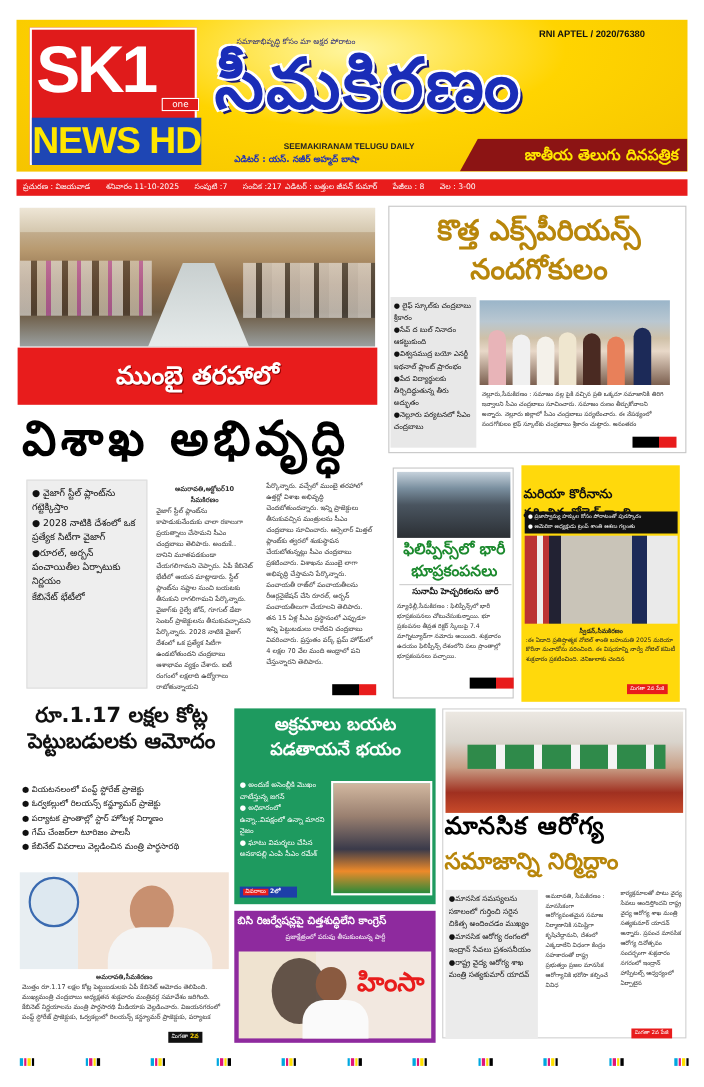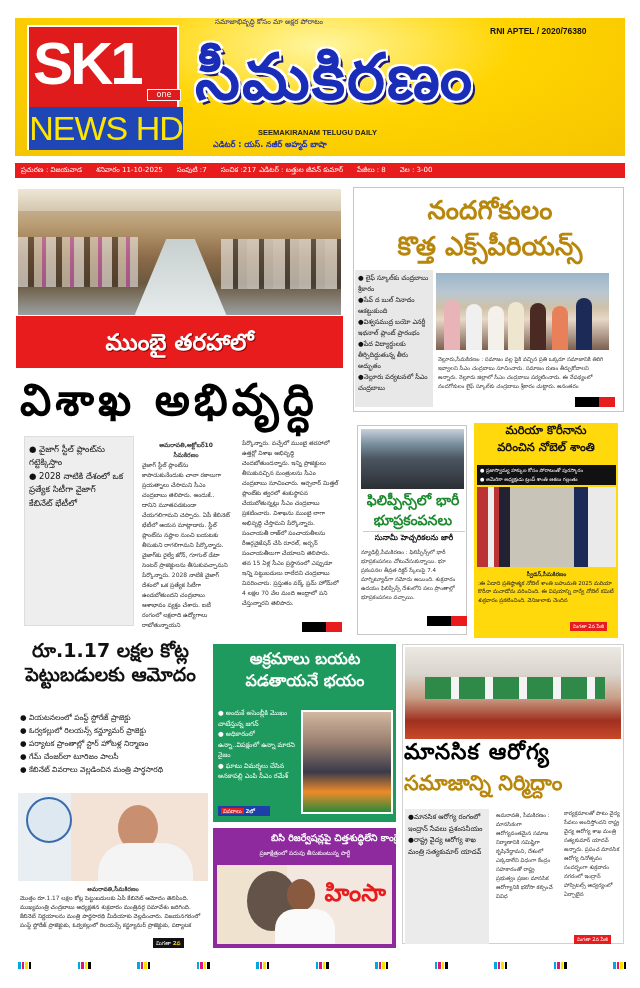--- a/index.html
+++ b/index.html
@@ -4,22 +4,22 @@
 <style>
   * { box-sizing: border-box; margin: 0; padding: 0; }
   body { width: 640px; height: 988px; background: #ffffff; font-family: "DejaVu Sans", sans-serif; position: relative; overflow: hidden; color: #111; }
   .abs { position: absolute; }
 
   
   .masthead { left: 15px; top: 18px; width: 610px; height: 138px; background: radial-gradient(ellipse at 50% 20%, #fff6a0 0%, #ffd400 45%, #f5c400 100%); }
   .sk1-box { left: 12px; top: 7px; width: 152px; height: 125px; background: #e01b1b; border: 2px solid #fff; }
   .sk1-text { left: 4px; top: 2px; width: 150px; font-family: "Liberation Sans", sans-serif; font-weight: 900; font-size: 60px; color: #fff; letter-spacing: -3px; line-height: 70px; }
   .sk1-one { left: 118px; top: 62px; width: 34px; height: 12px; border: 1px solid #fff; color: #fff; font-size: 8px; text-align: center; line-height: 10px; background: #e01b1b; }
-  .news-hd { left: 0; top: 80px; width: 154px; height: 43px; background: #1e46b4; color: #ffe600; font-family: "Liberation Sans", sans-serif; font-weight: 400; font-size: 34px; line-height: 43px; text-align: center; letter-spacing: -1px; }
-  .tagline { left: 200px; top: 0; font-size: 7px; color: #2a2a7a; }
+  .news-hd { left: 0; top: 80px; width: 154px; height: 43px; background: #1e46b4; color: #ffe600; font-family: "Liberation Sans", sans-serif; font-weight: 700; font-size: 34px; line-height: 43px; text-align: center; letter-spacing: -1px; }
+  .tagline { left: 200px; top: 16px; font-size: 7px; color: #2a2a7a; }
   .rni { left: 475px; top: 8px; font-size: 8.5px; font-weight: bold; color: #111; font-family: "Liberation Sans", sans-serif; }
   .title-big { left: 180px; top: 14px; width: 420px; font-family: "DejaVu Sans", sans-serif; font-weight: bold; font-size: 64px; line-height: 90px; color: #1a2db8; text-shadow: 2px 2px 0 #fff, -2px -2px 0 #fff, 2px -2px 0 #fff, -2px 2px 0 #fff, 4px 4px 0 #1a1a7a; letter-spacing: 2px; }
   .title-eng { left: 243px; top: 110px; font-size: 7.5px; font-weight: bold; color: #222; font-family: "Liberation Sans", sans-serif; }
   .editor-line { left: 198px; top: 122px; font-size: 8px; color: #1a2db8; font-weight: bold; }
   .daily-box { left: 403px; top: 108px; width: 207px; height: 30px; background: #8c1414; clip-path: polygon(8% 0, 100% 0, 100% 100%, 0 100%); color: #ffe600; font-size: 14px; font-weight: bold; line-height: 30px; text-align: right; padding-right: 8px; }
 
   .info-bar { left: 15px; top: 163px; width: 610px; height: 15px; background: #e81c1c; color: #fff; font-size: 7px; line-height: 15px; display: flex; gap: 0; padding-left: 6px; white-space: nowrap; }
   .info-bar span { margin-right: 14px; }
 
   
@@ -48,21 +48,21 @@
 
   
   .phil-box { left: 357px; top: 425px; width: 110px; height: 210px; border: 1px solid #c6c6c6; }
   .phil-photo { left: 361px; top: 429px; width: 103px; height: 60px; background: linear-gradient(180deg,#c6d2dc 0%,#7a8f9f 25%,#4a5560 50%,#2b2f34 100%); overflow:hidden; }
   .phil-head { left: 359px; top: 490px; width: 108px; text-align: center; font-size: 14px; line-height: 20px; color: #1c8a2e; font-weight: bold; }
   .phil-sub { left: 363px; top: 531px; width: 102px; text-align: center; font-size: 7.5px; font-weight: bold; color: #111; border-top: 1px solid #ccc; padding-top: 1px; }
   .phil-text { left: 361px; top: 548px; width: 104px; font-size: 5.5px; line-height: 9px; color: #333; }
 
   
   .nobel-box { left: 474px; top: 423px; width: 144px; height: 215px; background: #ffd90c; }
-  .nobel-head { left: 476px; top: 422px; width: 140px; text-align: center; font-size: 11.5px; line-height: 17px; font-weight: bold; color: #111; }
+  .nobel-head { left: 476px; top: 441px; width: 140px; font-size: 11.5px; line-height: 17px; font-weight: bold; color: #111; }
   .nobel-bullets { left: 477px; top: 465px; width: 139px; height: 20px; background: #111; color: #fff; font-size: 5px; line-height: 9px; padding: 1px 3px; }
   .nobel-photo { left: 477px; top: 487px; width: 139px; height: 80px; background: linear-gradient(90deg,#b33 0 8%,#eee 8% 12%,#b33 12% 16%,#223 16% 24%,#c9c4b8 24% 70%,#1c2a58 70% 80%,#eaeaea 80% 100%); overflow:hidden; }
   .nobel-text { left: 478px; top: 570px; width: 137px; font-size: 5.5px; line-height: 8.5px; color: #222; }
   .contd-tag { height: 9px; background: #e81c1c; color: #fff; font-size: 5px; line-height: 9px; padding: 0 3px; }
 
   
   .inv-head { left: 18px; top: 638px; width: 185px; text-align: center; font-size: 19px; line-height: 24px; font-weight: bold; color: #111; }
   .inv-bullets { left: 20px; top: 711px; width: 190px; font-size: 7.5px; line-height: 13px; color: #111; }
   .inv-photo { left: 18px; top: 793px; width: 190px; height: 88px; background: linear-gradient(90deg,#e8eef2 0 28%,#f3e3d6 28% 100%); overflow:hidden; }
   .inv-text { left: 20px; top: 885px; width: 186px; font-size: 5.8px; line-height: 9px; color: #333; }
@@ -70,21 +70,21 @@
   
   .green-box { left: 213px; top: 644px; width: 183px; height: 178px; background: #1e9a5f; }
   .green-head { left: 215px; top: 648px; width: 180px; text-align: center; color: #fff; font-size: 16px; line-height: 22px; font-weight: bold; }
   .green-bullets { left: 218px; top: 708px; width: 80px; color: #fff; font-size: 6.5px; line-height: 10.5px; }
   .green-photo { left: 301px; top: 710px; width: 92px; height: 104px; background: linear-gradient(180deg,#d2b8a0 0%,#9a8070 30%,#3a3a4a 60%,#ee8a2a 80%,#2a8a3a 100%); border: 2px solid #fff; overflow:hidden; }
   .vivaralu-tag { left: 218px; top: 806px; width: 52px; height: 10px; background: #1d3fa8; color: #fff; font-size: 5.5px; line-height: 10px; padding-left: 3px; }
   .vivaralu-tag span { background: #e81c1c; padding: 0 2px; }
 
   
   .purple-box { left: 213px; top: 828px; width: 183px; height: 120px; background: #8e2a9e; }
-  .purple-head { left: 228px; top: 831px; width: 178px; text-align: right; color: #fff; font-size: 9.5px; font-weight: bold; line-height: 14px; }
+  .purple-head { left: 216px; top: 831px; width: 178px; text-align: left; color: #fff; font-size: 9.5px; font-weight: bold; line-height: 14px; }
   .purple-sub { left: 216px; top: 848px; width: 178px; text-align: center; color: #fff; font-size: 6px; line-height: 10px; }
   .purple-photo { left: 217px; top: 865px; width: 175px; height: 79px; background: linear-gradient(90deg,#efe3d0 0 40%,#f2e8e0 40% 100%); overflow:hidden; }
   .hinsa { position:absolute; right: 6px; top: 14px; color: #e81c1c; font-size: 24px; font-weight: bold; }
 
   
   .mh-box { left: 402px; top: 644px; width: 222px; height: 300px; border: 1px solid #d0d0d0; }
   .mh-photo { left: 405px; top: 647px; width: 216px; height: 92px; background: linear-gradient(180deg,#ece8e2 0%,#d9d4cc 30%,#c9a088 55%,#a03020 80%,#c84a2a 100%); overflow:hidden; }
   .mh-head1 { left: 404px; top: 737px; width: 220px; font-size: 22px; font-weight: bold; color: #000; line-height: 30px; letter-spacing: 1px; }
   .mh-head2 { left: 404px; top: 768px; width: 220px; font-size: 21px; font-weight: bold; color: #b8860b; line-height: 30px; }
   .mh-side { left: 405px; top: 809px; width: 84px; height: 135px; background: #ebebeb; font-size: 6.8px; line-height: 11.5px; padding: 3px; color: #111; }
@@ -103,20 +103,21 @@
   <div class="abs sk1-box">
     <div class="abs sk1-text">SK1</div>
     <div class="abs sk1-one">one</div>
     <div class="abs news-hd">NEWS HD</div>
   </div>
   <div class="abs tagline">సమాజాభివృద్ధి కోసం మా అక్షర పోరాటం</div>
   <div class="abs rni">RNI APTEL / 2020/76380</div>
   <div class="abs title-big">సీమకిరణం</div>
   <div class="abs title-eng">SEEMAKIRANAM TELUGU DAILY</div>
   <div class="abs editor-line">ఎడిటర్ : యస్. నజీర్ అహ్మద్ బాషా</div>
+  <div class="abs daily-box">జాతీయ తెలుగు దినపత్రిక</div>
 </div>
 
 <div class="abs info-bar">
   <span>ప్రచురణ : విజయవాడ</span>
   <span>శనివారం 11-10-2025</span>
   <span>సంపుటి :7</span>
   <span style="margin-right:3px">సంచిక :217</span>
   <span>ఎడిటర్ : బత్తుల జీవన్ కుమార్</span>
   <span>పేజీలు : 8</span>
   <span>వెల : 3-00</span>
@@ -127,36 +128,37 @@
   <div class="people-l"></div>
   <div class="people-r"></div>
   <div class="table"></div>
 </div>
 <div class="abs kicker-red">ముంబై తరహాలో</div>
 <div class="abs lead-head">విశాఖ అభివృద్ధి</div>
 
 <div class="abs lead-sidebar">
   <div>● వైజాగ్ స్టీల్ ప్లాంట్‌ను గట్టెక్కిస్తాం</div>
   <div>● 2028 నాటికి దేశంలో ఒక ప్రత్యేక సిటీగా వైజాగ్</div>
+  <div>●రూరల్, అర్బన్ పంచాయితీల ఏర్పాటుకు నిర్ణయం</div>
   <div>కేబినేట్ భేటీలో</div>
 </div>
 <div class="abs col lead-col1">
   <div class="dateline">అమరావతి,అక్టోబర్10</div>
   <div class="dateline">సీమకిరణం</div>
   <div>వైజాగ్ స్టీల్ ప్లాంట్‌ను కాపాడుకునేందుకు చాలా రకాలుగా ప్రయత్నాలు చేసామని సీఎం చంద్రబాబు తెలిపారు. అందుకే.. దానిని మూతపడకుండా చేయగలిగామని చెప్పారు. ఏపీ కేబినెట్ భేటీలో ఆయన మాట్లాడారు. స్టీల్ ప్లాంట్‌ను నష్టాల నుంచి బయటకు తీసుకుని రాగలిగామని పేర్కొన్నారు. వైజాగ్‌కు రైల్వే జోన్, గూగుల్ డేటా సెంటర్ ప్రాజెక్టులను తీసుకువచ్చామని పేర్కొన్నారు. 2028 నాటికి వైజాగ్ దేశంలో ఒక ప్రత్యేక సిటీగా ఉండబోతుందని చంద్రబాబు ఆశాభావం వ్యక్తం చేశారు. ఐటీ రంగంలో లక్షలాది ఉద్యోగాలు రాబోతున్నాయని</div>
 </div>
 <div class="abs col lead-col2">
   <div>పేర్కొన్నారు. వచ్చేలో ముంబై తరహాలో ఉత్తర్లో విశాఖ అభివృద్ధి చెందబోతుందన్నారు. ఇన్ని ప్రాజెక్టులు తీసుకువచ్చిన మంత్రులను సీఎం చంద్రబాబు నూచించారు. ఆర్సెలార్ మిత్తల్ ప్లాంట్‌కు త్వరలో శంకుస్థాపన చేయబోతున్నట్లు సీఎం చంద్రబాబు ప్రకటించారు. విశాఖను ముంబై లాగా అభివృద్ధి చేస్తామని పేర్కొన్నారు. పంచాయతీ రాజ్‌లో పంచాయతీలను రీఆర్గనైజేషన్ చేసి రూరల్, అర్బన్ పంచాయతీలుగా చేయాలని తెలిపారు. తన 15 ఏళ్ల సీఎం ప్రస్థానంలో ఎప్పుడూ ఇన్ని పెట్టుబడులు రాలేదని చంద్రబాబు వివరించారు. ప్రస్తుతం వర్క్ ఫ్రమ్ హోమ్‌లో 4 లక్షల 70 వేల మంది ఆంధ్రాలో పని చేస్తున్నారని తెలిపారు.</div>
 </div>
 <div class="abs endmark" style="left:302px;top:622px"></div>
 
 <div class="abs nanda-box"></div>
 <div class="abs nanda-head">
+  <div>కొత్త ఎక్స్‌పీరియన్స్</div>
   <div>నందగోకులం</div>
-  <div>కొత్త ఎక్స్‌పీరియన్స్</div>
 </div>
 <div class="abs nanda-side">
   <div>● లైఫ్ స్కూల్‌కు చంద్రబాబు శ్రీకారం</div>
   <div>●సేవ్ ద బుల్ నినాదం ఆకట్టుకుంది</div>
   <div>●విశ్వసముద్ర బయో ఎనర్జీ ఇథనాల్ ప్లాంట్ ప్రారంభం</div>
   <div>●పేద విద్యార్థులకు తీర్చిదిద్దుతున్న తీరు అద్భుతం</div>
   <div>●నెల్లూరు పర్యటనలో సీఎం చంద్రబాబు</div>
 </div>
 <div class="abs nanda-photo">
   <div class="p" style="left:8px;height:50px;background:#e8b4b8"></div>
@@ -236,20 +238,21 @@
   <div class="hinsa">హింసా</div>
 </div>
 
 <div class="abs mh-box"></div>
 <div class="abs mh-photo">
   <div style="position:absolute;left:20px;top:30px;width:180px;height:22px;background:repeating-linear-gradient(90deg,#2f8a4a 0 26px,#f4f4f4 26px 34px)"></div>
 </div>
 <div class="abs mh-head1">మానసిక ఆరోగ్య</div>
 <div class="abs mh-head2">సమాజాన్ని నిర్మిద్దాం</div>
 <div class="abs mh-side">
+  <div>●మానసిక సమస్యలను సకాలంలో గుర్తించి సరైన చికిత్స అందించడం ముఖ్యం</div>
   <div>●మానసిక ఆరోగ్య రంగంలో ఇంద్రాన్ సేవలు ప్రశంసనీయం</div>
   <div>●రాష్ట్ర వైద్య ఆరోగ్య శాఖ మంత్రి సత్యకుమార్ యాదవ్</div>
 </div>
 <div class="abs mh-col1">అమరావతి, సీమకిరణం : మానసికంగా ఆరోగ్యవంతమైన సమాజ నిర్మాణానికి సమిష్టిగా కృషిచేద్దామని, దేశంలో ఎక్కడాలేని విధంగా కేంద్రం సహకారంతో రాష్ట్ర ప్రభుత్వం ప్రజల మానసిక ఆరోగ్యానికి భరోసా కల్పించే వివిధ</div>
 <div class="abs mh-col2">కార్యక్రమాలతో పాటు వైద్య సేవలు అందిస్తోందని రాష్ట్ర వైద్య ఆరోగ్య శాఖ మంత్రి సత్యకుమార్ యాదవ్ అన్నారు. ప్రపంచ మానసిక ఆరోగ్య దినోత్సవం సందర్భంగా శుక్రవారం నగరంలో ఇంద్రాన్ హాస్పిటల్స్ ఆధ్వర్యంలో ఏర్పాటైన</div>
 <div class="abs contd-tag" style="left:574px;top:935px">మిగతా 2వ పేజీ</div>
 
 <div class="abs regmarks" id="regmarks">
     <div class="reg" style="left: 18px;">
       <i style="background: rgb(0, 168, 224);"></i>

